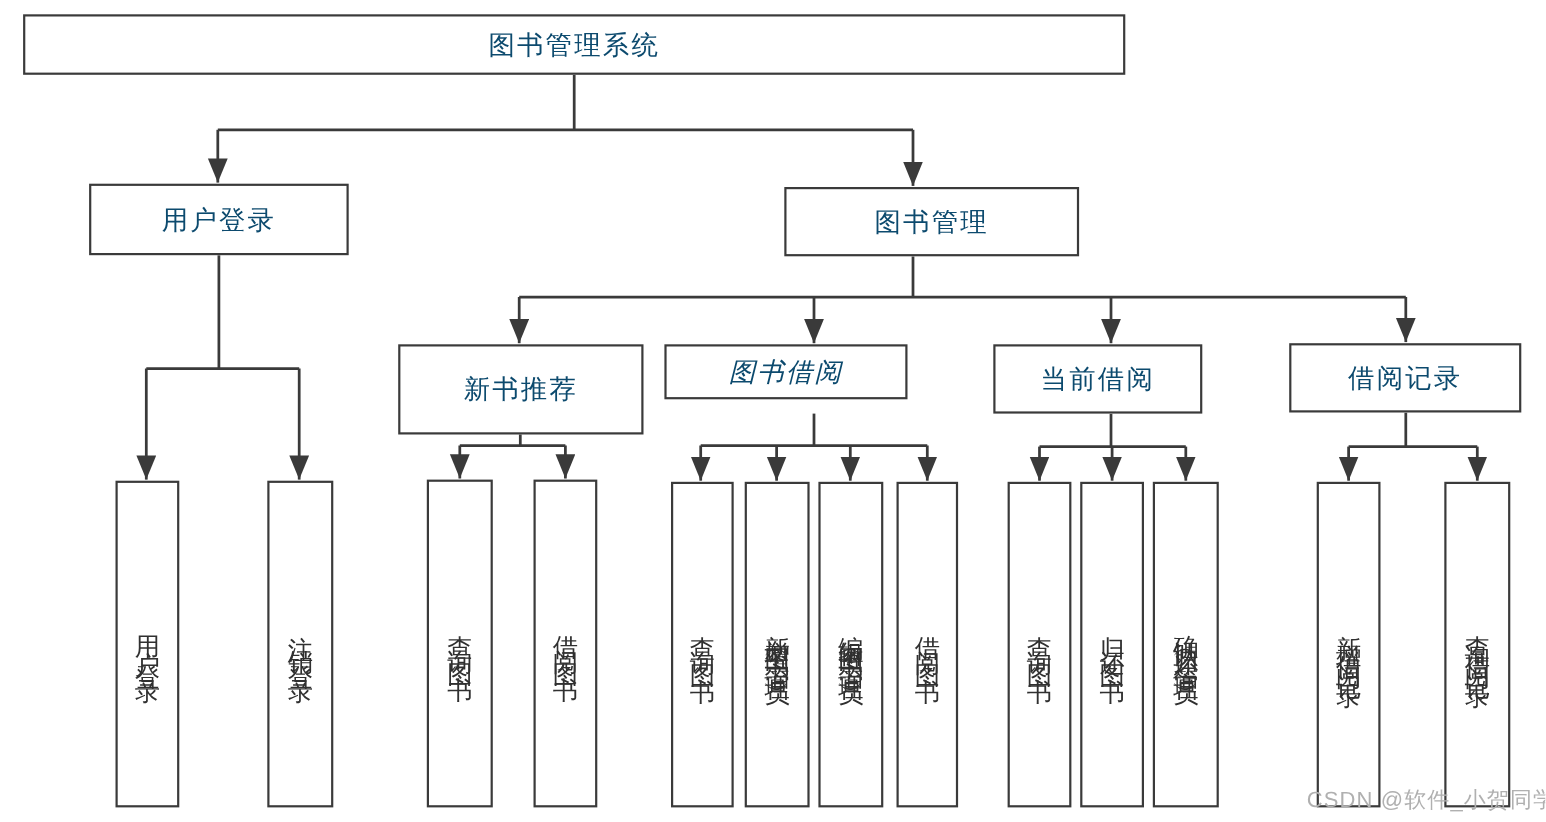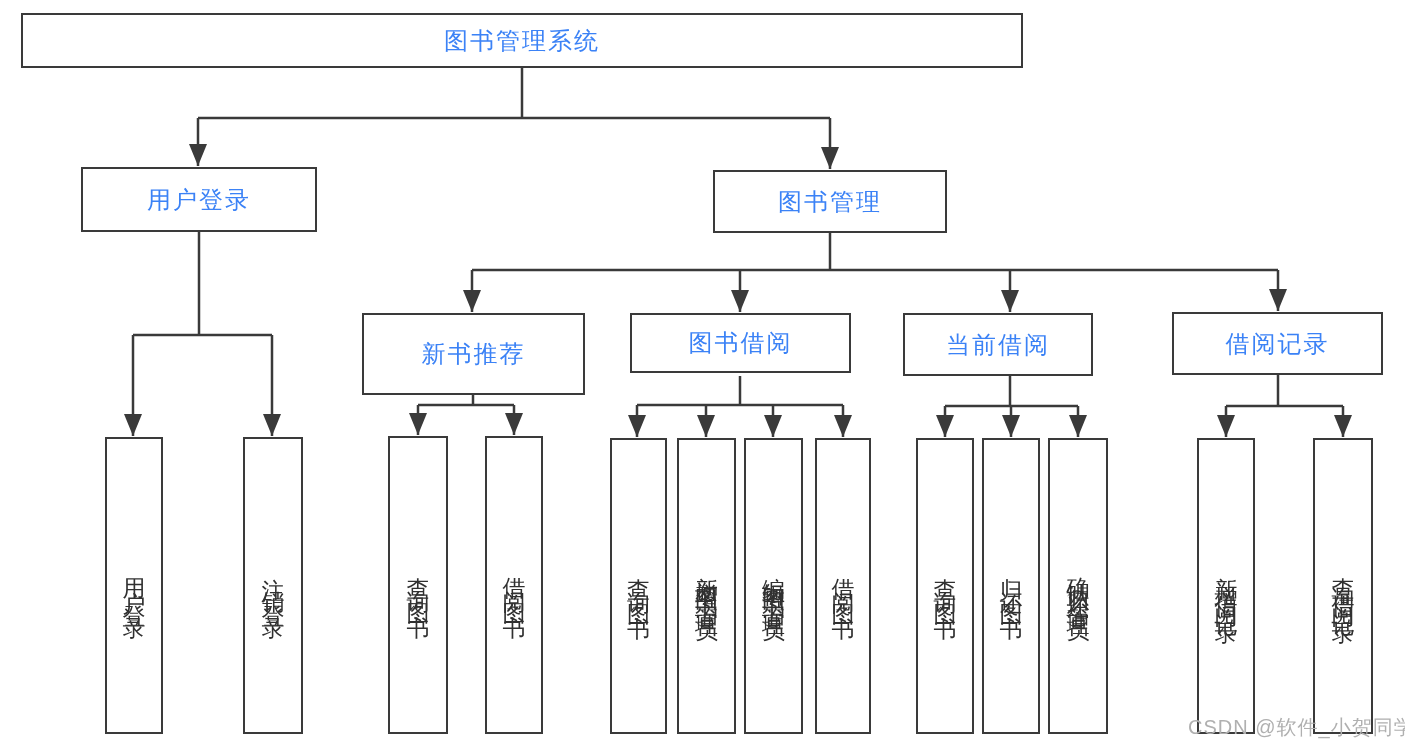--- a/index.html
+++ b/index.html
@@ -20,21 +20,21 @@
   .hbox {
     position: absolute;
     box-sizing: border-box;
     border: 2.5px solid #3a3a3a;
     background: #ffffff;
     display: flex;
     align-items: center;
     justify-content: center;
     font-size: 24px;
     letter-spacing: 2px;
-    color: #3b82f6;
+    color: #0c4a6e;
     z-index: 2;
   }
   .vbox {
     position: absolute;
     box-sizing: border-box;
     border: 2.5px solid #3a3a3a;
     background: #ffffff;
     display: flex;
     align-items: center;
     justify-content: center;
@@ -113,24 +113,24 @@
       <path d="M1278,375 V406"></path>
       <path d="M1226,406 H1343"></path>
       <path d="M1226,406 V437" marker-end="url(#ah)"></path>
       <path d="M1343,406 V437" marker-end="url(#ah)"></path>
     </g>
   </svg>
 
   <div class="hbox" style="left:21px; top:13px; width:1002px; height:55px;">图书管理系统</div>
 
   <div class="hbox" style="left:81px; top:167px; width:236px; height:65px;">用户登录</div>
-  <div class="hbox" style="left:713px; top:170px; width:234px; height:63px;">图书管理</div>
+  <div class="hbox" style="left:713px; top:170px; width:268px; height:63px;">图书管理</div>
 
   <div class="hbox" style="left:362px; top:313px; width:223px; height:82px;">新书推荐</div>
-  <div class="hbox" style="left:630px; top:313px; width:221px; height:60px;">图书借阅</div>
+  <div class="hbox" style="left:604px; top:313px; width:221px; height:50px;font-style:italic;">图书借阅</div>
   <div class="hbox" style="left:903px; top:313px; width:190px; height:63px;">当前借阅</div>
   <div class="hbox" style="left:1172px; top:312px; width:211px; height:63px;">借阅记录</div>
 
   <div class="vbox" style="left:105px; top:437px; width:58px; height:297px;">
     <span>用户登录</span>
   </div>
   <div class="vbox" style="left:243px; top:437px; width:60px; height:297px;">
     <span>注销登录</span>
   </div>
 

